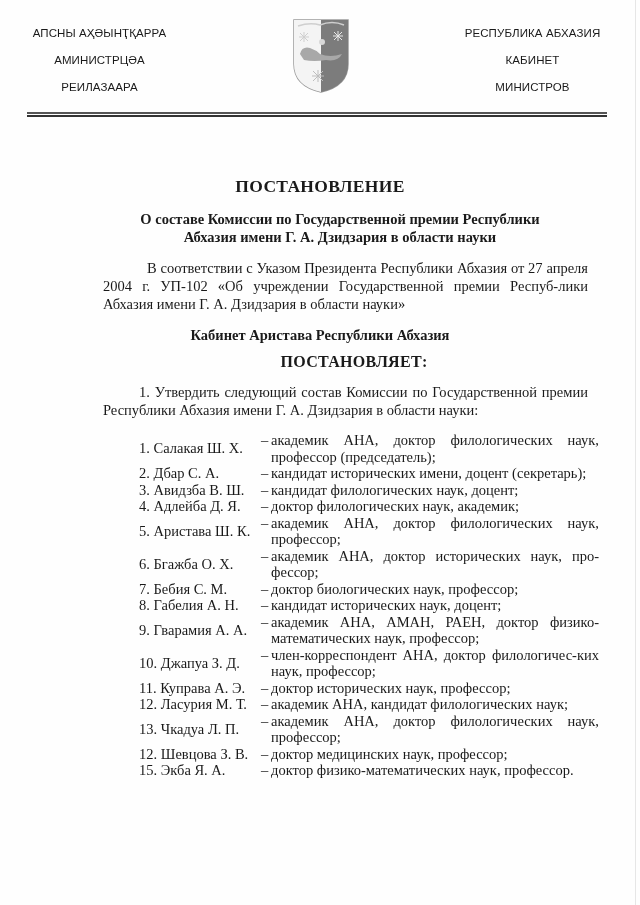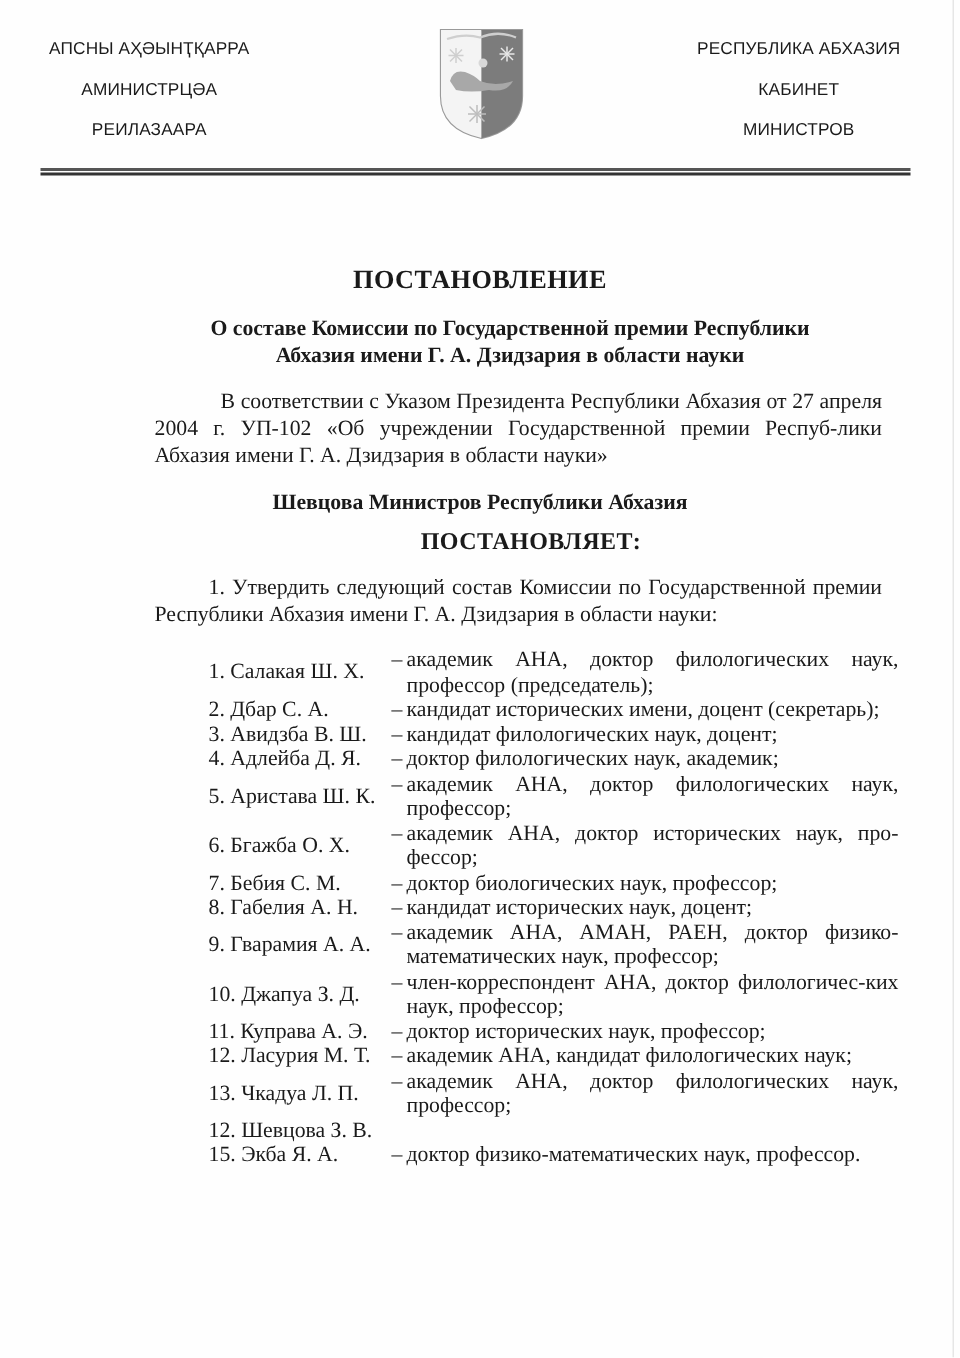--- a/index.html
+++ b/index.html
@@ -87,21 +87,21 @@
 
   <div class="title serif">ПОСТАНОВЛЕНИЕ</div>
 
   <div class="subtitle serif">
     <div>О составе Комиссии по Государственной премии Республики</div>
     <div>Абхазия имени Г. А. Дзидзария в области науки</div>
   </div>
 
   <div class="para para1 serif">В соответствии с Указом Президента Республики Абхазия от 27 апреля 2004 г. УП-102 «Об учреждении Государственной премии Респуб-лики Абхазия имени Г. А. Дзидзария в области науки»</div>
 
-  <div class="center-bold cab serif">Шевцова Министров Республики Абхазия</div>
+  <div class="center-bold cab serif">Кабинет Аристава Республики Абхазия</div>
   <div class="center-bold decree serif">ПОСТАНОВЛЯЕТ:</div>
 
   <div class="para para2 serif">1. Утвердить следующий состав Комиссии по Государственной премии Республики Абхазия имени Г. А. Дзидзария в области науки:</div>
 
   <div class="members serif">
     <div class="row">
         <span class="nm">1. Салакая Ш. Х.</span>
         <span class="ds"><span class="dash">–</span><span>академик АНА, доктор филологических наук, профессор (председатель);</span></span>
       </div>
     <div class="row">
@@ -147,19 +147,20 @@
     <div class="row">
         <span class="nm">12. Ласурия М. Т.</span>
         <span class="ds"><span class="dash">–</span><span>академик АНА, кандидат филологических наук;</span></span>
       </div>
     <div class="row">
         <span class="nm">13. Чкадуа Л. П.</span>
         <span class="ds"><span class="dash">–</span><span>академик АНА, доктор филологических наук, профессор;</span></span>
       </div>
     <div class="row">
         <span class="nm">12. Шевцова З. В.</span>
+        <span class="ds"><span class="dash">–</span><span>доктор медицинских наук, профессор;</span></span>
       </div>
     <div class="row">
         <span class="nm">15. Экба Я. А.</span>
         <span class="ds"><span class="dash">–</span><span>доктор физико-математических наук, профессор.</span></span>
       </div>
   </div>
 </div>
 
 </body></html>

